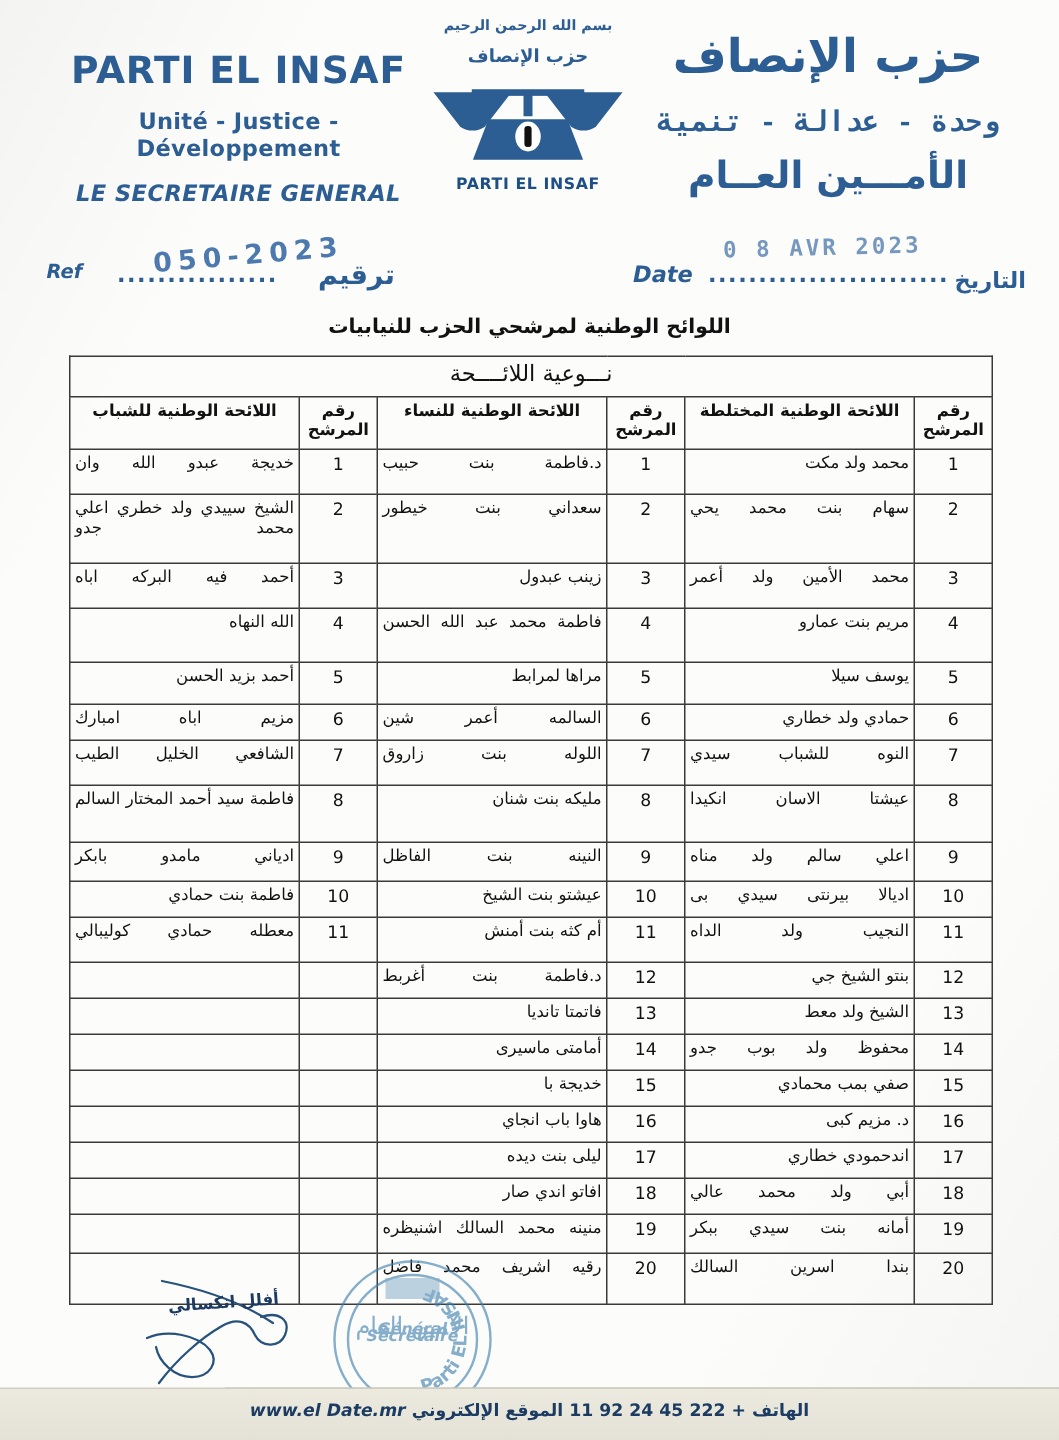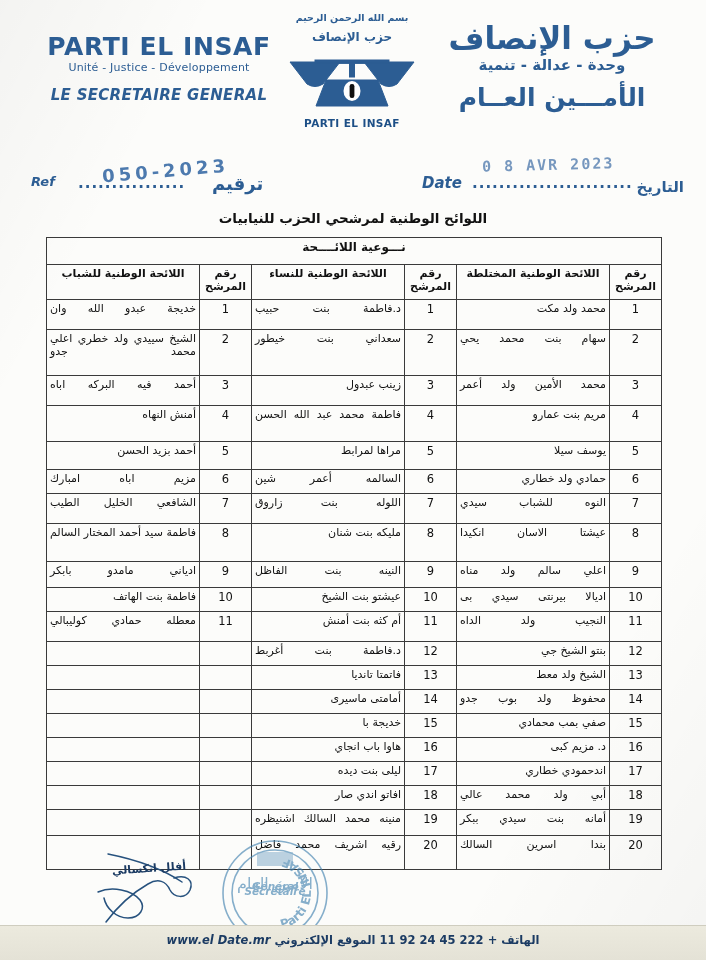--- a/index.html
+++ b/index.html
@@ -16,25 +16,25 @@
     background:
       linear-gradient(118deg, rgba(0,0,0,0.035) 0%, rgba(0,0,0,0) 18%),
       linear-gradient(300deg, rgba(0,0,0,0.03) 0%, rgba(0,0,0,0) 22%),
       #fcfcfa;
   }
   
   .header{position:absolute;left:0;top:0;width:706px;height:205px;}
   .hdr-left{position:absolute;left:24px;top:32px;width:270px;text-align:center;color:#2b5f97;}
   .party-fr{font-size:25px;font-weight:bold;letter-spacing:.6px;color:#2c5d93;
             font-family:"DejaVu Sans","Liberation Sans",sans-serif;}
-  .motto-fr{font-size:11px;font-weight:normal;color:#2c5d93;letter-spacing:.2px;}
+  .motto-fr{margin-top:11px;font-size:15px;font-weight:bold;color:#2c5d93;letter-spacing:.2px;}
   .role-fr{margin-top:12px;font-size:15px;font-weight:bold;font-style:italic;color:#2c5d93;letter-spacing:.3px;}
   .hdr-right{position:absolute;right:20px;top:22px;width:268px;text-align:center;color:#2c5d93;direction:rtl;}
   .party-ar{font-size:31px;font-weight:bold;line-height:1.05;color:#2c5d93;}
-  .motto-ar{margin-top:1px;font-size:15px;font-weight:bold;color:#2c5d93;}
+  .motto-ar{margin-top:15px;font-size:19px;font-weight:bold;color:#2c5d93;font-family:Liberation Mono, monospace;}
   .role-ar{margin-top:9px;font-size:25px;font-weight:bold;letter-spacing:2px;color:#2c5d93;}
   
   .logo{position:absolute;left:276px;top:12px;width:152px;text-align:center;}
   .basmala{font-size:9.5px;font-weight:bold;color:#2c5d93;direction:rtl;letter-spacing:.2px;}
   .logo-ar{font-size:12px;font-weight:bold;color:#2c5d93;direction:rtl;margin-top:7px;}
   .logo-svg{display:block;margin:0 auto;}
   .logo-fr{font-size:10.5px;font-weight:bold;color:#1d4f86;letter-spacing:.4px;margin-top:1px;}
   
   .refline{position:absolute;left:30px;top:162px;width:250px;height:34px;}
   .refline .lbl{position:absolute;left:1px;top:12px;font-size:13px;font-style:italic;font-weight:bold;color:#2c5d93;}
@@ -53,21 +53,21 @@
   .doc-title{position:absolute;left:0;top:210px;width:706px;text-align:center;
              font-size:13.5px;font-weight:bold;direction:rtl;color:#111;}
   
   .tbl-wrap{position:absolute;left:46px;top:237px;width:615px;}
   table.lists{border-collapse:collapse;width:615px;direction:rtl;table-layout:fixed;
               font-size:11px;background:transparent;}
   table.lists th,table.lists td{
      border:1px solid #3a3a3a;padding:2px 3px;vertical-align:top;line-height:1.22;
      color:#111;background:transparent;
   }
-  th.kind{text-align:center;font-size:12px;font-weight:bold;padding:6px 0;letter-spacing:1px;height:22px;}
+  th.kind{text-align:center;font-size:15px;font-weight:normal;padding:6px 0;letter-spacing:1px;height:22px;}
   th.colhdr{text-align:center;font-size:11px;font-weight:bold;height:30px;vertical-align:middle;}
   col.num{width:52px;}
   col.name{width:153px;}
   td.num{text-align:center;font-size:11.5px;vertical-align:top;padding-top:3px;}
   td.nm{text-align:justify;text-align-last:justify;font-size:11px;padding-top:3px;}
   td.nm.r{text-align:right;text-align-last:right;}
   
   .signature{position:absolute;left:78px;top:848px;width:170px;height:80px;}
   .sig-name{position:absolute;left:34px;top:14px;font-size:11px;font-weight:bold;
             direction:rtl;color:#1b3b63;transform:rotate(-4deg);}
@@ -193,21 +193,21 @@
             <td class="nm r">زينب عبدول</td>
             <td class="num">3</td>
             <td class="nm">أحمد فيه البركه اباه</td>
           </tr>
           <tr style="height: 36px;">
             <td class="num">4</td>
             <td class="nm r">مريم بنت عمارو</td>
             <td class="num">4</td>
             <td class="nm">فاطمة محمد عبد الله الحسن</td>
             <td class="num">4</td>
-            <td class="nm r">أمنش النهاه</td>
+            <td class="nm r">الله النهاه</td>
           </tr>
           <tr style="height: 28px;">
             <td class="num">5</td>
             <td class="nm r">يوسف سيلا</td>
             <td class="num">5</td>
             <td class="nm r">مراها لمرابط</td>
             <td class="num">5</td>
             <td class="nm r">أحمد بزيد الحسن</td>
           </tr>
           <tr style="height: 24px;">
@@ -241,21 +241,21 @@
             <td class="nm">النينه بنت الفاظل</td>
             <td class="num">9</td>
             <td class="nm">ادياني مامدو بابكر</td>
           </tr>
           <tr style="height: 24px;">
             <td class="num">10</td>
             <td class="nm">اديالا بيرنتى سيدي بى</td>
             <td class="num">10</td>
             <td class="nm r">عيشتو بنت الشيخ</td>
             <td class="num">10</td>
-            <td class="nm r">فاطمة بنت الهاتف</td>
+            <td class="nm r">فاطمة بنت حمادي</td>
           </tr>
           <tr style="height: 30px;">
             <td class="num">11</td>
             <td class="nm">النجيب ولد الداه</td>
             <td class="num">11</td>
             <td class="nm r">أم كثه بنت أمنش</td>
             <td class="num">11</td>
             <td class="nm">معطله حمادي كوليبالي</td>
           </tr>
           <tr style="height: 24px;">

